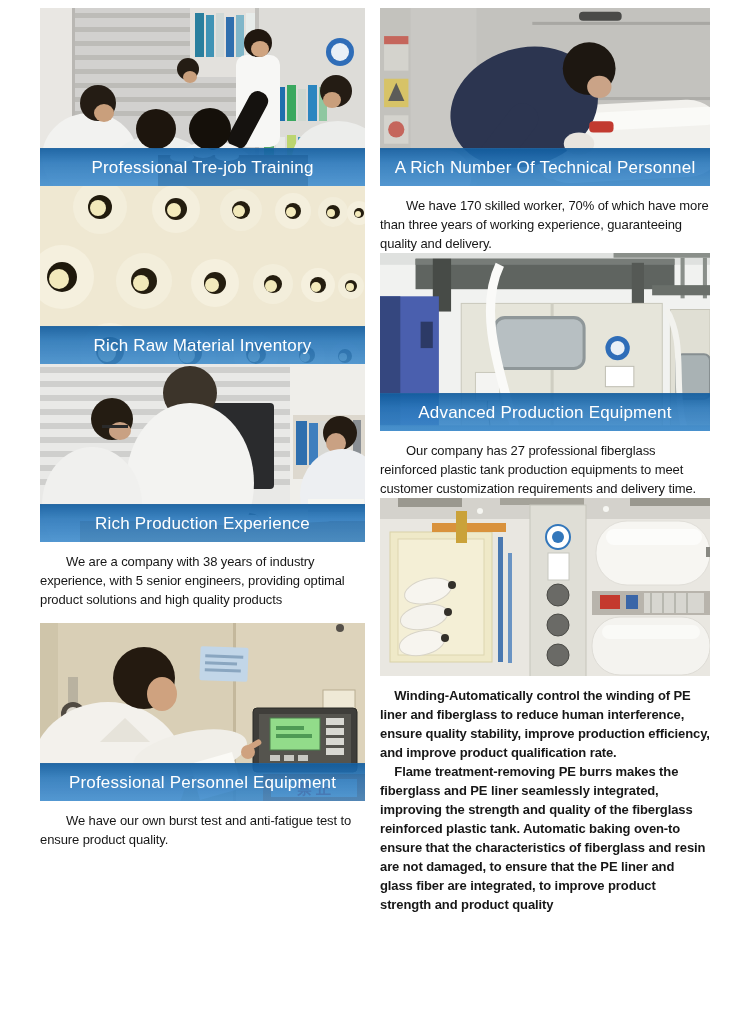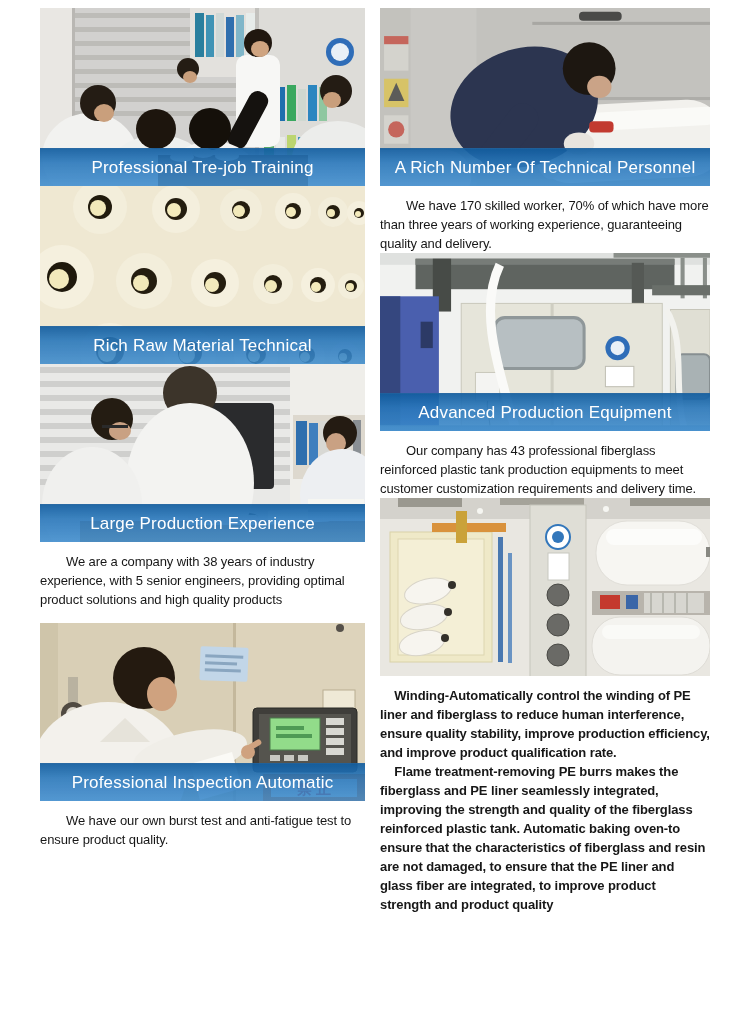--- a/index.html
+++ b/index.html
@@ -206,21 +206,21 @@
                 <circle cx="265" cy="172" r="5" fill="#f3eabc"></circle>
               </g>
             <g>
                 <circle cx="305" cy="172" r="15" fill="#f5f0de"></circle>
                 <circle cx="305" cy="171" r="7" fill="#241d0f"></circle>
                 <circle cx="303" cy="172" r="4" fill="#f2e9ba"></circle>
               </g>
           </g>
         </svg>
         <figcaption class="banner">
-          <span>Rich Raw Material Technical</span>
+          <span>Rich Raw Material Inventory</span>
         </figcaption>
       </figure>
     </section>
 
     <section class="block">
       <figure class="card">
         <svg class="photo" viewBox="0 0 325 180" preserveAspectRatio="xMidYMid slice">
           <rect width="325" height="180" fill="#e9e9e7"></rect>
           <g fill="#cfcfcd">
             <rect x="0" y="4" width="260" height="6"></rect>
@@ -266,21 +266,21 @@
           <g>
             <rect x="40" y="158" width="285" height="22" fill="#b98d5f"></rect>
             <rect x="228" y="146" width="62" height="14" rx="2" transform="rotate(-3 259 153)" fill="#fbfbf9"></rect>
             <rect x="268" y="136" width="56" height="22" fill="#f6f6f2"></rect>
             <rect x="268" y="141" width="56" height="2" fill="#dcdcd6"></rect>
             <rect x="268" y="147" width="56" height="2" fill="#dcdcd6"></rect>
             <rect x="148" y="152" width="70" height="10" rx="2" fill="#f2efe6"></rect>
           </g>
         </svg>
         <figcaption class="banner">
-          <span>Large Production Experience</span>
+          <span>Rich Production Experience</span>
         </figcaption>
       </figure>
       <p class="para">We are a company with 38 years of industry experience, with 5 senior engineers, providing optimal product solutions and high quality products</p>
     </section>
 
     <section class="block gap-top">
       <figure class="card">
         <svg class="photo" viewBox="0 0 325 180" preserveAspectRatio="xMidYMid slice">
           <rect width="325" height="180" fill="#d9cfb6"></rect>
           <rect x="195" y="0" width="130" height="180" fill="#ddd3bb"></rect>
@@ -323,21 +323,21 @@
             <ellipse cx="150" cy="132" rx="58" ry="22" transform="rotate(-12 150 132)" fill="#f0eee8"></ellipse>
             <circle cx="104" cy="56" r="31" fill="#241a10"></circle>
             <ellipse cx="122" cy="72" rx="15" ry="17" fill="#cfa27f"></ellipse>
             <path d="M60,120 L85,96 L110,120 Z" fill="#e6e3da"></path>
             <polygon points="150,142 192,130 202,166 160,178" fill="#fbfaf6"></polygon>
             <rect x="206" y="120" width="16" height="6" rx="3" transform="rotate(-30 214 123)" fill="#cfa27f"></rect>
             <circle cx="208" cy="130" r="7" fill="#cfa27f"></circle>
           </g>
         </svg>
         <figcaption class="banner">
-          <span>Professional Inspection Automatic</span>
+          <span>Professional Personnel Equipment</span>
         </figcaption>
       </figure>
       <p class="para">We have our own burst test and anti-fatigue test to ensure product quality.</p>
     </section>
 
   </div>
 
   <div class="col col-right">
 
     <section class="block">
@@ -414,21 +414,21 @@
             <rect x="292" y="102" width="33" height="44" rx="6" fill="#a9b2b4" stroke="#878f91" stroke-width="2"></rect>
             <rect x="268" y="34" width="57" height="10" fill="#6a6f6a"></rect>
             <path d="M282,58 C 302,92 288,132 300,176" stroke="#f2f2ee" stroke-width="6" fill="none"></path>
           </g>
           <rect x="0" y="172" width="325" height="8" fill="#9fb6c6"></rect>
         </svg>
         <figcaption class="banner">
           <span>Advanced Production Equipment</span>
         </figcaption>
       </figure>
-      <p class="para">Our company has 43 professional fiberglass reinforced plastic tank production equipments to meet customer customization requirements and delivery time.</p>
+      <p class="para">Our company has 27 professional fiberglass reinforced plastic tank production equipments to meet customer customization requirements and delivery time.</p>
     </section>
 
     <section class="block">
       <figure class="card">
         <svg class="photo" viewBox="0 0 330 180" preserveAspectRatio="xMidYMid slice">
           <rect width="330" height="180" fill="#e9e7e1"></rect>
           <g>
             <rect x="0" y="0" width="330" height="22" fill="#d4d2cc"></rect>
             <rect x="18" y="0" width="64" height="10" fill="#9a988f"></rect>
             <rect x="120" y="0" width="84" height="8" fill="#a5a39a"></rect>

